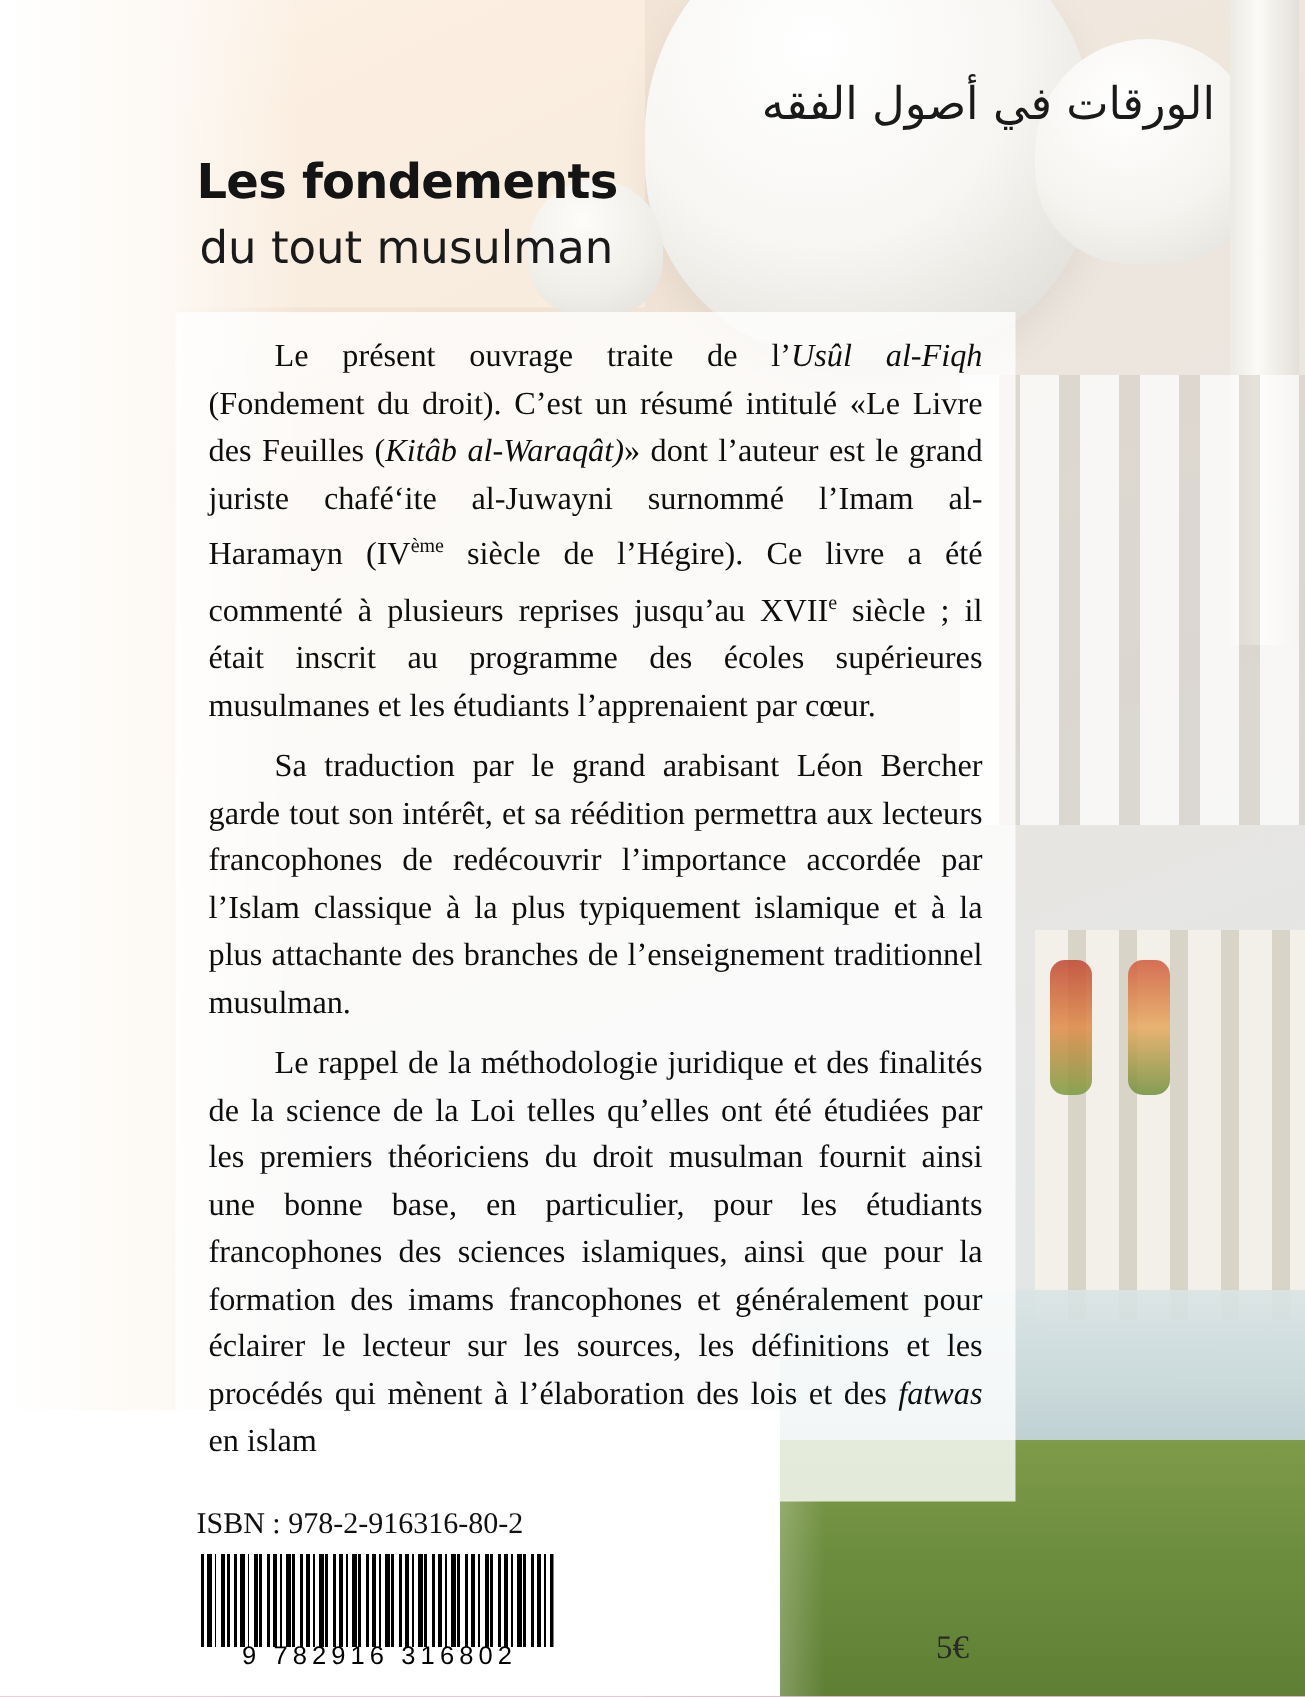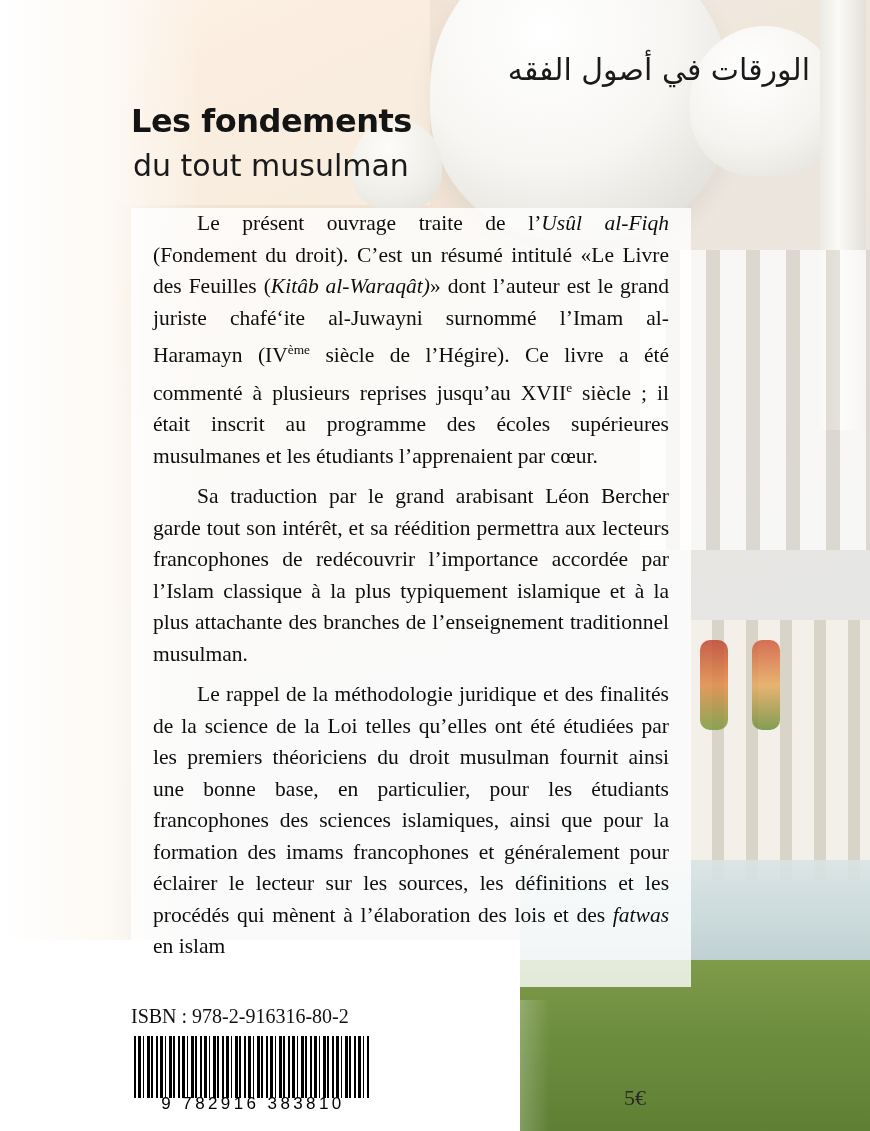--- a/index.html
+++ b/index.html
@@ -166,24 +166,24 @@
     left: 133px;
     top: 148px;
     font-family: "DejaVu Sans", sans-serif;
     font-size: 30px;
     color: #1a1a1a;
   }
 
   
   .blurb {
     position: absolute;
-    left: 131px;
+    left: 117px;
     top: 208px;
     width: 560px;
-    padding: 0 22px 22px 22px;
+    padding: 14px 22px 22px 22px;
     background: rgba(255,255,255,0.80);
     box-sizing: border-box;
   }
   .blurb p {
     margin: 0 0 2px 0;
     text-indent: 44px;
     text-align: justify;
     font-family: "Liberation Serif", serif;
     font-size: 21.5px;
     line-height: 31.5px;
@@ -268,16 +268,16 @@
       Le présent ouvrage traite de l’<i>Usûl al-Fiqh</i> (Fondement du droit). C’est un résumé intitulé «Le Livre des Feuilles (<i>Kitâb al-Waraqât)</i>» dont l’auteur est le grand juriste chafé‘ite al-Juwayni surnommé l’Imam al-Haramayn (IV<span class="sup">ème</span> siècle de l’Hégire). Ce&nbsp;livre a été commenté à plusieurs reprises jusqu’au XVII<span class="sup">e</span> siècle ; il était inscrit au programme des écoles supérieures musulmanes et les étudiants l’apprenaient par cœur.
     </p>
     <p>Sa traduction par le grand arabisant Léon Bercher garde tout son intérêt, et sa réédition permettra aux lecteurs francophones de redécouvrir l’importance accordée par l’Islam classique à la plus typiquement islamique et à la plus attachante des branches de l’enseignement traditionnel musulman.</p>
     <p>
       Le rappel de la méthodologie juridique et des finalités de la science de la Loi telles qu’elles ont été étudiées par les premiers théoriciens du droit musulman fournit ainsi une bonne base, en particulier, pour les étudiants francophones des sciences islamiques, ainsi que pour la formation des imams francophones et généralement pour éclairer le lecteur sur les sources, les définitions et les procédés qui mènent à l’élaboration des lois et des <i>fatwas</i> en islam
     </p>
   </div>
 
   <div class="isbn">ISBN : 978-2-916316-80-2</div>
   <div class="barcode"></div>
-  <div class="barcode-digits">9 782916 383810</div>
+  <div class="barcode-digits">9 782916 316802</div>
   <div class="price">5€</div>
 
 </div>
 
 </body></html>

